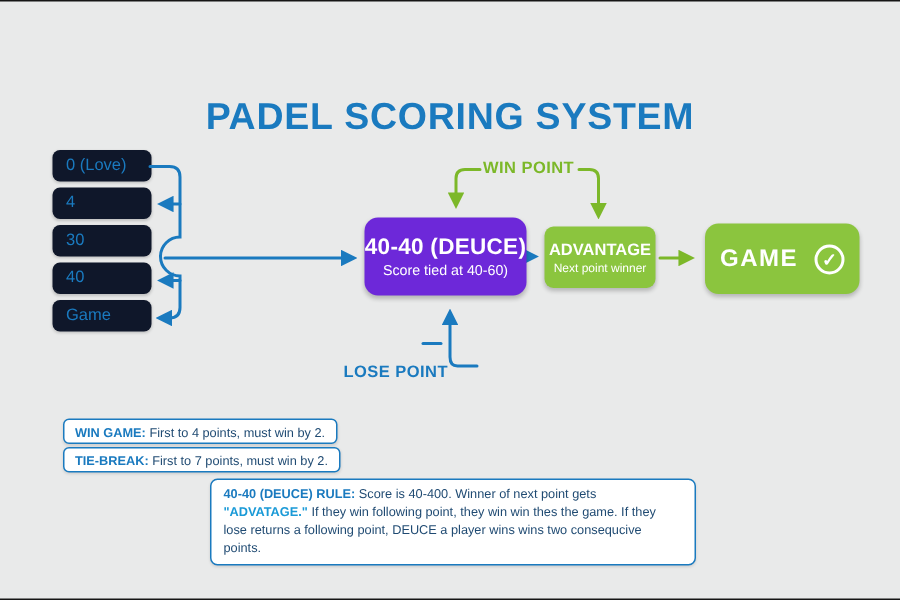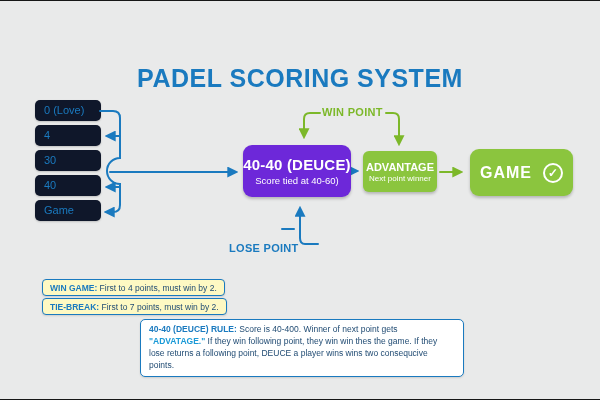--- a/index.html
+++ b/index.html
@@ -40,21 +40,21 @@
   }
   
   .lbl{position:absolute;font-size:11px;font-weight:bold;letter-spacing:.3px;white-space:nowrap;}
   .lbl.green{color:#7cb829;}
   .lbl.blue{color:#1a7abf;}
   .win-point{left:322px;top:105px;}
   .lose-point{left:229px;top:221px;margin-top:20px;}
   .win-next-point{left:324px;top:236px;}
   
   .note-box{
-    position:absolute;background:#fef9c3;border:1.5px solid #1a7abf;border-radius:4px;
+    position:absolute;background:#ffffff;border:1.5px solid #1a7abf;border-radius:4px;
     font-size:8.5px;color:#1f4a72;padding:2.5px 7px;white-space:nowrap;
     box-shadow:0 1px 2px rgba(0,0,0,.12);
   }
   .note-box b{color:#1a7abf;}
   .win-game{left:42px;top:278px;}
   .tie-break{left:42px;top:297px;}
   .rule-box{
     position:absolute;left:140px;top:318px;width:324px;box-sizing:border-box;
     background:#fff;border:1.5px solid #1a7abf;border-radius:5px;
     font-size:8.5px;line-height:1.4;color:#1f4a72;padding:4px 8px;

